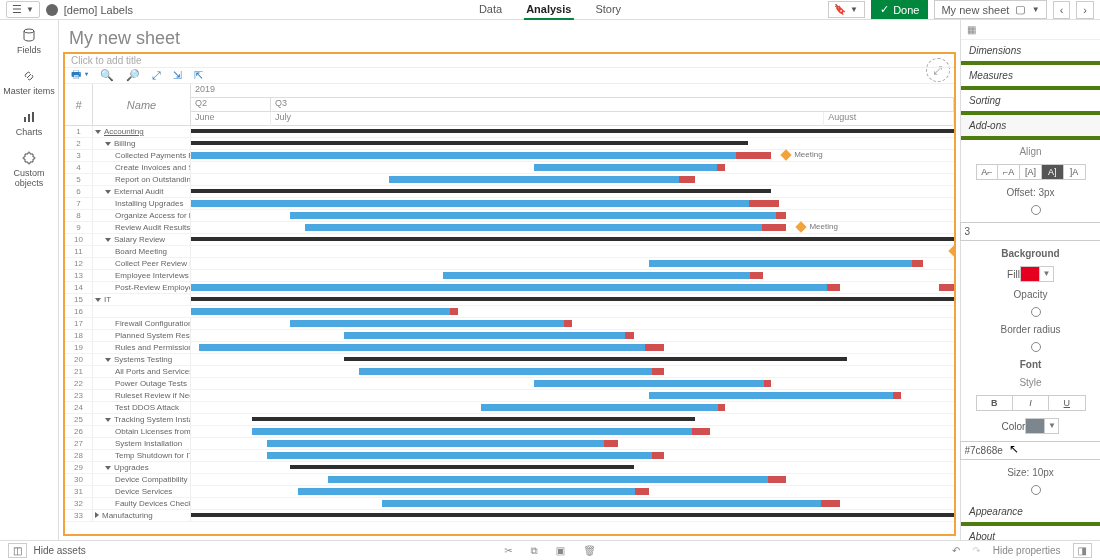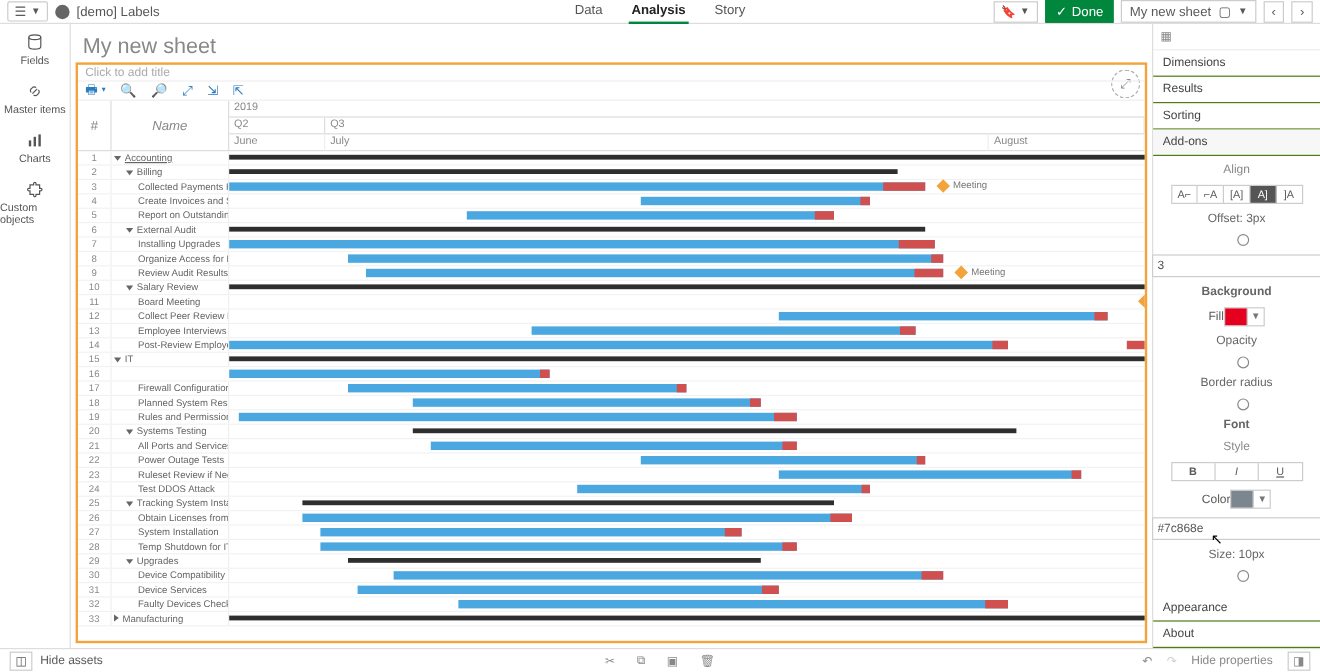--- a/index.html
+++ b/index.html
@@ -12,21 +12,21 @@
   .top-nav{position:absolute;left:50%;transform:translateX(-50%);display:flex;gap:20px;font-size:11px;}
   .top-nav span{padding:3px 2px;color:#555;}
   .top-nav .active{color:#222;border-bottom:2px solid #00873d;font-weight:bold;}
   .top-right{margin-left:auto;display:flex;align-items:center;gap:6px;}
   .icon-btn{border:1px solid #ccc;padding:2px 6px;font-size:10px;color:#555;background:#fff;display:inline-flex;align-items:center;gap:3px;}
   .done-btn{background:#00873d;color:#fff;border:1px solid #00873d;display:inline-flex;align-items:center;gap:4px;padding:2px 8px;font-size:11px;}
   .sheet-select{border:1px solid #ccc;padding:2px 6px;font-size:11px;display:inline-flex;align-items:center;gap:6px;}
   .chev{border:1px solid #ccc;padding:2px 6px;font-size:11px;}
   
   .layout{display:flex;height:520px;}
-  .leftbar{width:59px;border-right:1px solid #ddd;display:flex;flex-direction:column;align-items:center;padding-top:8px;gap:14px;font-size:9px;color:#555;}
+  .leftbar{width:59px;border-right:1px solid #ddd;display:flex;flex-direction:column;align-items:center;padding-top:8px;gap:14px;font-size:9px;color:#555;text-align:center;}
   .leftbar .lb-item{display:flex;flex-direction:column;align-items:center;gap:3px;}
   .lb-icon{width:14px;height:14px;display:flex;align-items:center;justify-content:center;}
   .stage{flex:1;position:relative;}
   .sheet-title{font-size:18px;color:#888;padding:8px 10px;}
   .chart-wrap{position:absolute;left:4px;right:4px;top:32px;bottom:4px;border:2px solid #f2a33c;}
   .chart-title-row{height:14px;border-bottom:1px solid #eee;display:flex;align-items:center;font-size:10px;color:#aaa;padding-left:6px;}
   .toolbar-row{height:16px;border-bottom:1px solid #eee;display:flex;align-items:center;gap:12px;padding-left:6px;color:#888;font-size:11px;}
   .gantt-area{position:absolute;left:0;right:0;top:30px;bottom:0;overflow:hidden;}
   .grid-header{display:flex;height:42px;border-bottom:1px solid #ddd;}
   .col-hash{width:28px;border-right:1px solid #ddd;display:flex;align-items:center;justify-content:center;font-style:italic;color:#888;font-size:11px;}
@@ -46,21 +46,21 @@
   .bar.summary{top:3px;height:4px;background:#2e2e2e;}
   .bar .prog{position:absolute;right:0;top:0;bottom:0;background:#d05050;}
   .diamondm{position:absolute;top:1px;width:8px;height:8px;background:#f2a33c;transform:rotate(45deg);}
   .mlabel{position:absolute;top:0;font-size:8px;color:#777;}
   .caret{display:inline-block;width:0;height:0;border-left:3px solid transparent;border-right:3px solid transparent;border-top:4px solid #666;margin-right:3px;}
   .caretr{display:inline-block;width:0;height:0;border-top:3px solid transparent;border-bottom:3px solid transparent;border-left:4px solid #666;margin-right:3px;}
   .expand-btn{position:absolute;right:10px;top:38px;width:24px;height:24px;border:1px dashed #aaa;border-radius:50%;display:flex;align-items:center;justify-content:center;color:#888;font-size:11px;background:rgba(255,255,255,.8);}
   
   .rightpanel{width:140px;border-left:1px solid #ddd;display:flex;flex-direction:column;font-size:10px;}
   .rp-icon{height:22px;border-bottom:1px solid #eee;padding:4px 6px;color:#888;}
-  .rp-sec{padding:5px 8px;border-bottom:1px solid #4d7c0f;color:#444;}
+  .rp-sec{padding:5px 8px;border-bottom:4px solid #4d7c0f;color:#444;font-style:italic;}
   .rp-body{padding:6px 8px;display:flex;flex-direction:column;gap:7px;flex:1;align-items:center;}
   .seg-row{display:flex;gap:0;border:1px solid #ccc;width:110px;}
   .seg-row div{flex:1;text-align:center;padding:2px 0;border-right:1px solid #ccc;font-size:9px;}
   .seg-row div:last-child{border-right:none;}
   .seg-row .sel{background:#555;color:#fff;}
   .sliderline{height:2px;background:#ddd;position:relative;margin:4px 2px;}
   .sliderline .knob{position:absolute;top:-4px;width:10px;height:10px;border-radius:50%;background:#fff;border:1px solid #888;}
   .mini-input{border:1px solid #ccc;padding:3px 4px;font-size:10px;color:#555;}
   .swatch-row{display:flex;align-items:center;border:1px solid #ccc;}
   .swatch-row .sw{width:18px;height:14px;}
@@ -470,21 +470,21 @@
           </div>
       </div>
     </div>
   </div>
 
   <div class="rightpanel">
     <div class="rp-icon">
       <span>▦</span>
     </div>
     <div class="rp-sec">Dimensions</div>
-    <div class="rp-sec">Results</div>
+    <div class="rp-sec">Measures</div>
     <div class="rp-sec">Sorting</div>
     <div class="rp-sec" style="background:#f7f7f7;">Add-ons</div>
     <div class="rp-body">
       <div style="color:#888;">Align</div>
       <div class="seg-row">
         <div>A⌐</div>
         <div>⌐A</div>
         <div>[A]</div>
         <div class="sel">A]</div>
         <div>]A</div>

